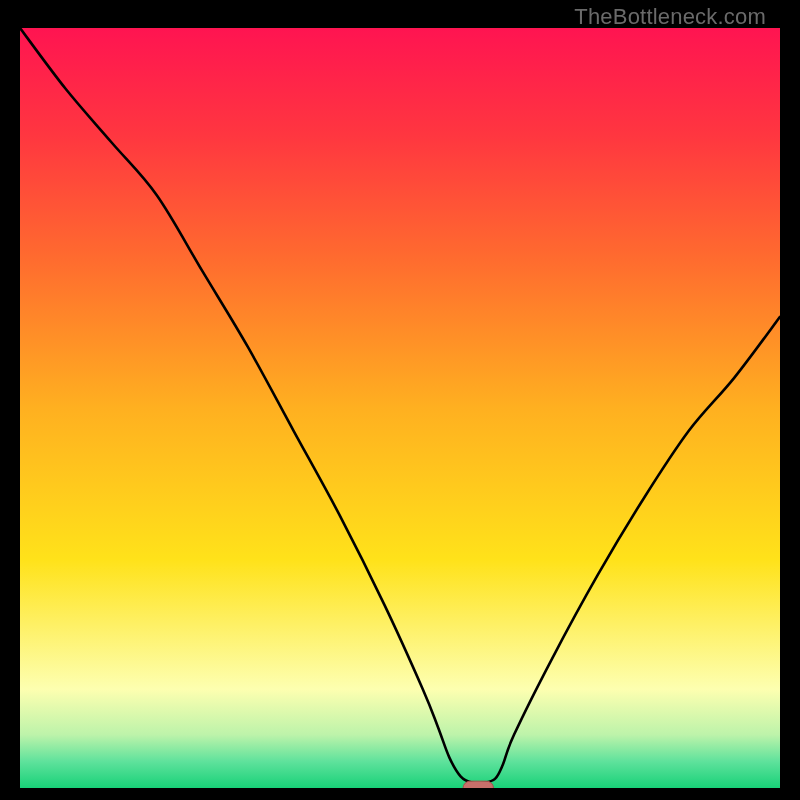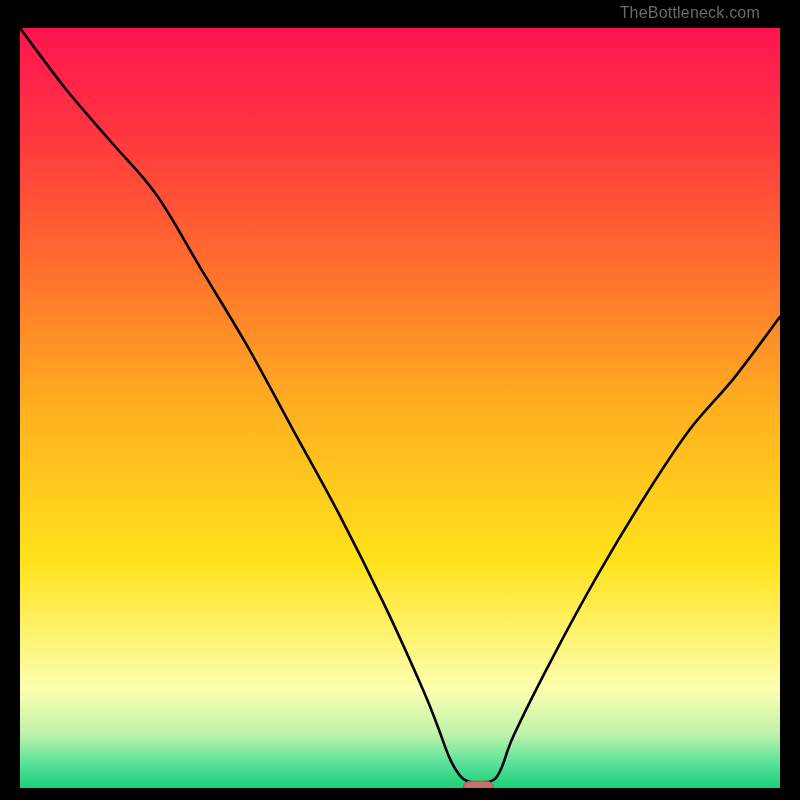--- a/index.html
+++ b/index.html
@@ -15,23 +15,23 @@
     position: absolute;
     left: 20px;
     right: 20px;
     bottom: 12px;
     top: 28px;
     background: #000;
   }
   .watermark {
     position: absolute;
     top: 4px;
-    right: 40px;
+    right: 34px;
     color: #6a6a6a;
-    font-size: 16px;
+    font-size: 22px;
     font-weight: 500;
     letter-spacing: 0.2px;
     text-align: center;
   }
   svg {
     display: block;
     width: 100%;
     height: 100%;
   }
 </style>

